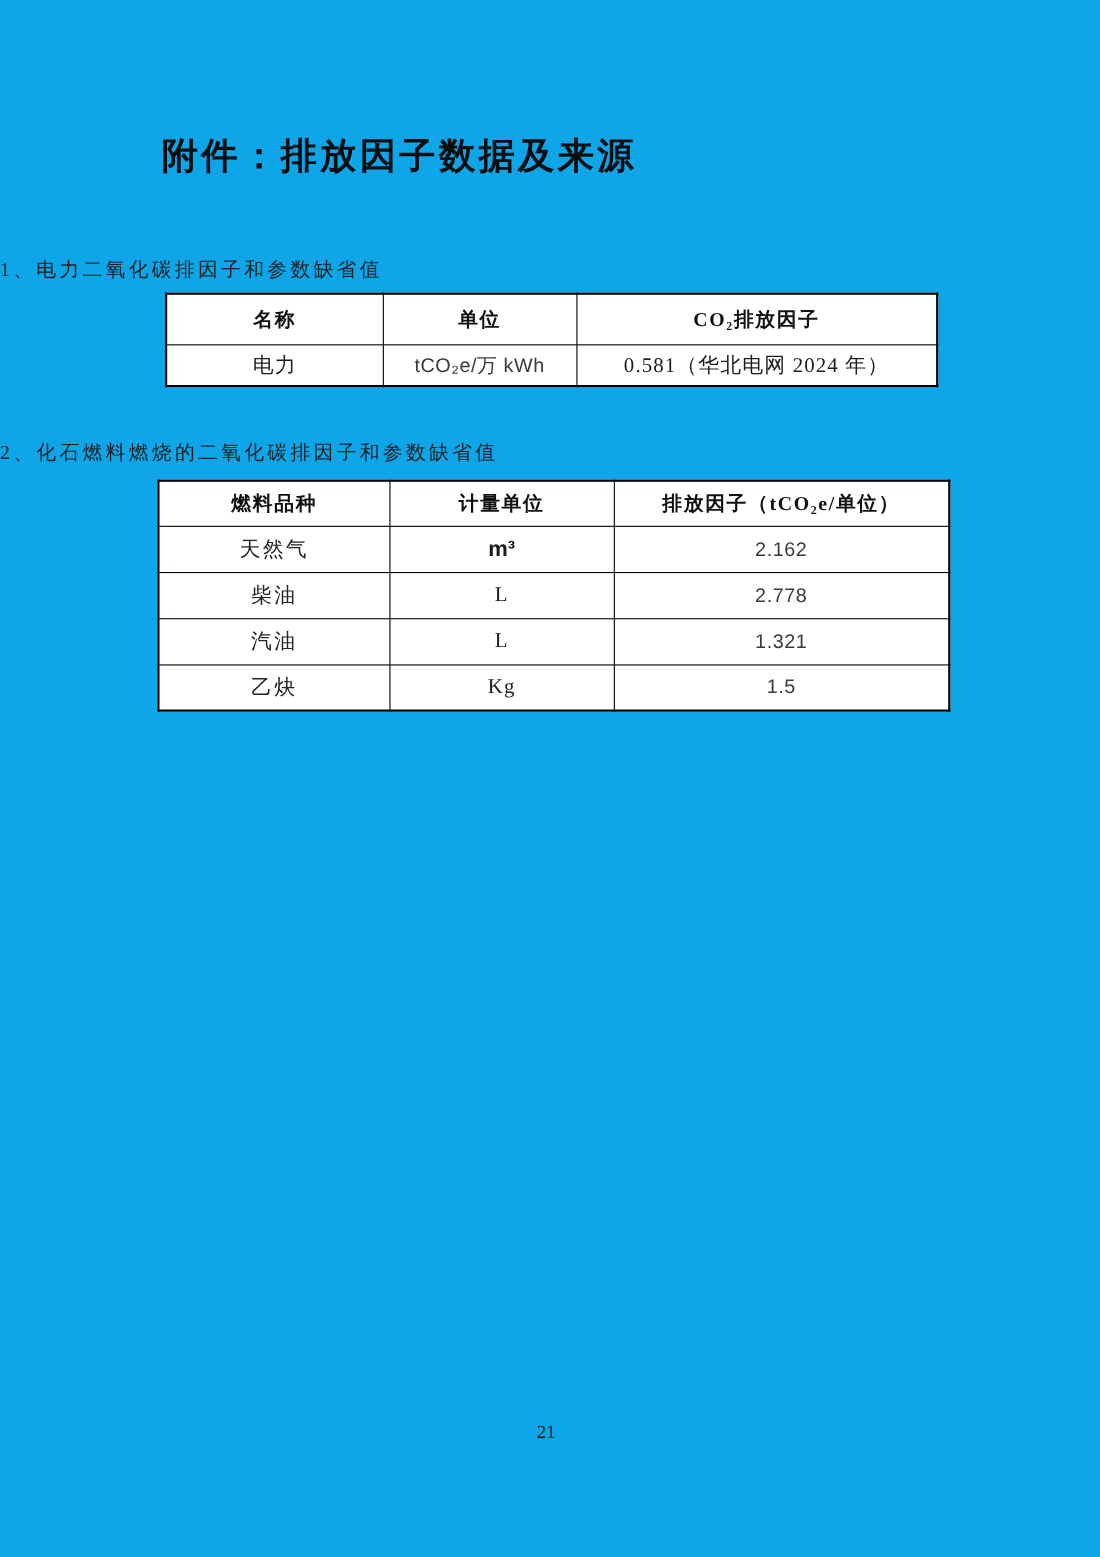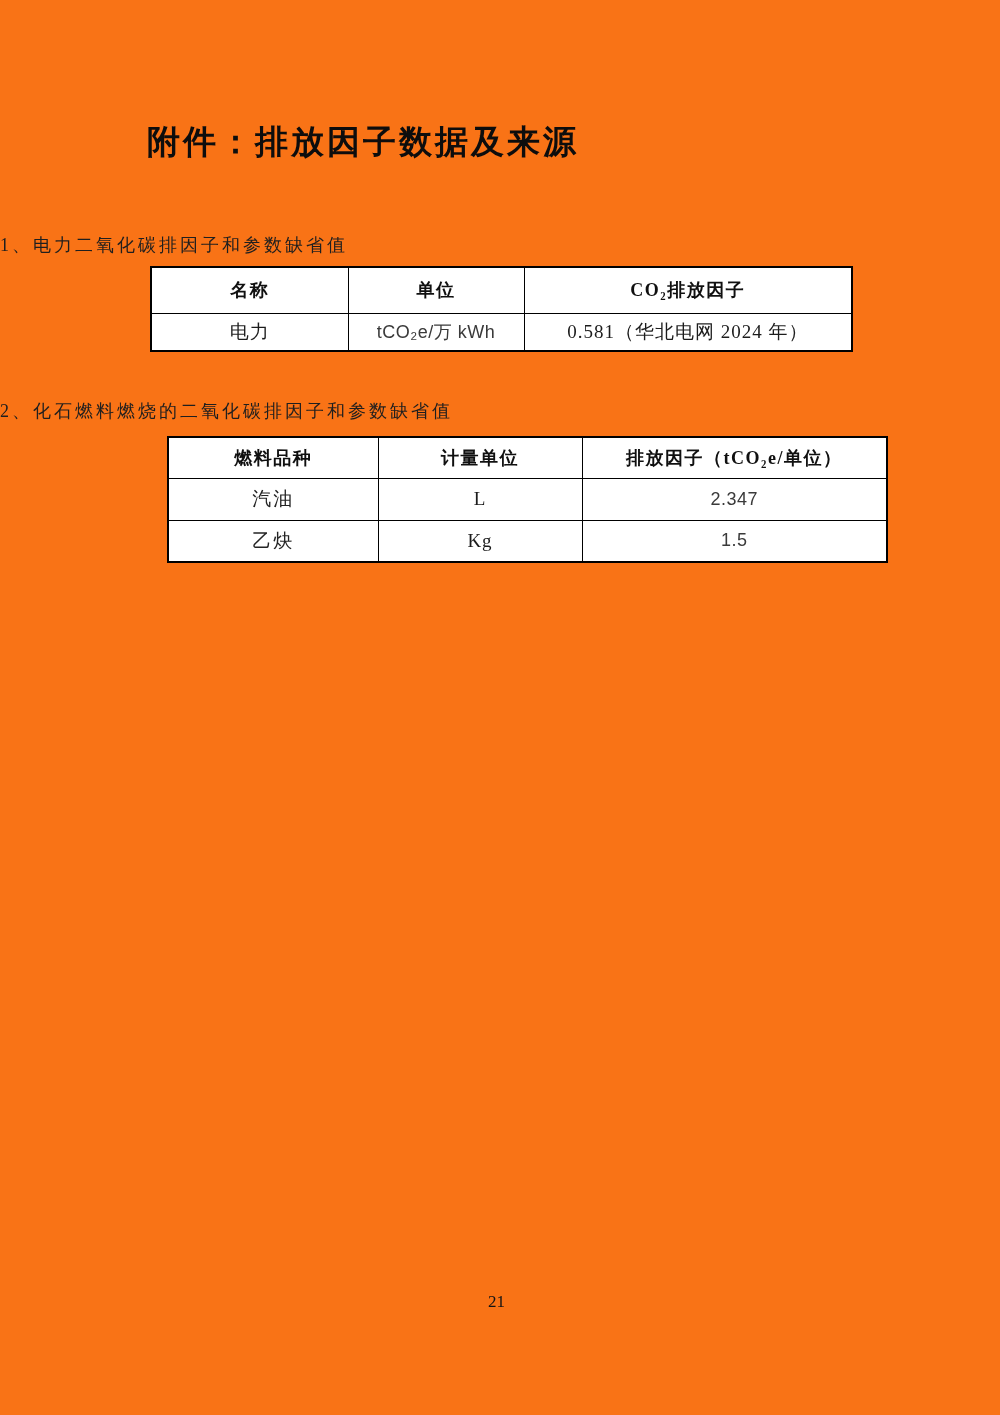--- a/index.html
+++ b/index.html
@@ -5,21 +5,21 @@
 <style>
   html, body {
     margin: 0;
     padding: 0;
     background: #ffffff;
   }
   .page {
     position: relative;
     width: 1000px;
     height: 1415px;
-    background: #f97316;
+    background: #0ea5e9;
     font-family: "Liberation Serif", "DejaVu Serif", serif;
     color: #111111;
     overflow: hidden;
     text-decoration: underline;
   }
   .doc-title {
     position: absolute;
     left: 147px;
     top: 120px;
     margin: 0;
@@ -51,21 +51,20 @@
   }
   #table1 {
     left: 150px;
     top: 266px;
     width: 701px;
   }
   #table2 {
     left: 143px;
     top: 436px;
     width: 719px;
-    margin-left: 24px;
   }
   table.doc-table td {
     border: 1.5px solid #000000;
     text-align: center;
     vertical-align: middle;
     padding: 0 4px;
     overflow: hidden;
     white-space: nowrap;
   }
   #table1 tr.hrow  { height: 46px; margin-top: 19px; }
@@ -148,23 +147,33 @@
       <col style="width:204px">
       <col style="width:305px">
     </colgroup>
     <tbody>
       <tr class="hrow">
         <td class="th">燃料品种</td>
         <td class="th">计量单位</td>
         <td class="th">排放因子（tCO₂e/单位）</td>
       </tr>
       <tr class="drow">
+        <td class="fuel-cell">天然气</td>
+        <td class="unit-bold">m³</td>
+        <td class="sans-cell">2.162</td>
+      </tr>
+      <tr class="drow">
+        <td class="fuel-cell">柴油</td>
+        <td class="serif-cell">L</td>
+        <td class="sans-cell">2.778</td>
+      </tr>
+      <tr class="drow">
         <td class="fuel-cell">汽油</td>
         <td class="serif-cell">L</td>
-        <td class="sans-cell">2.347</td>
+        <td class="sans-cell">1.321</td>
       </tr>
       <tr class="drow">
         <td class="fuel-cell">乙炔</td>
         <td class="serif-cell">Kg</td>
         <td class="sans-cell">1.5</td>
       </tr>
     </tbody>
   </table>
 
   <div class="page-number">21</div>

